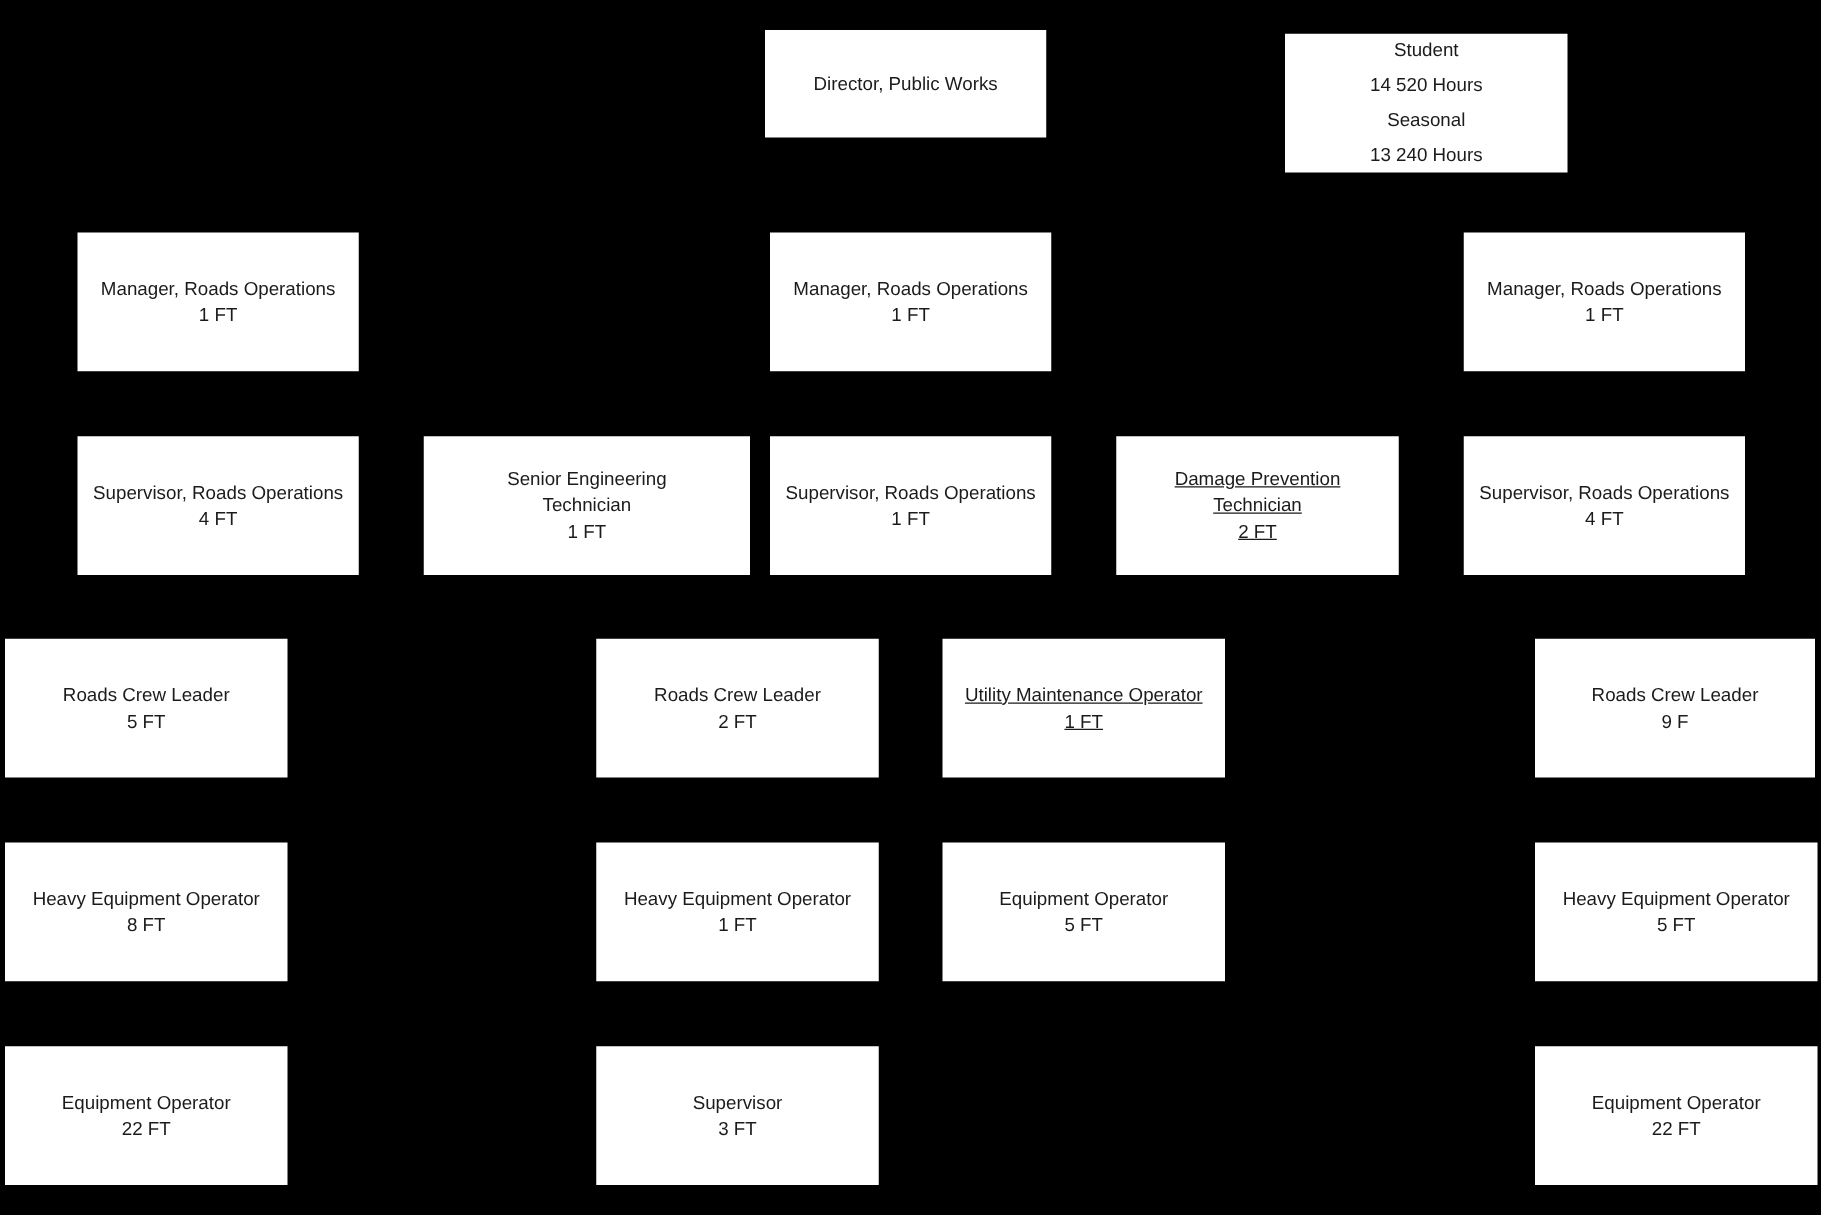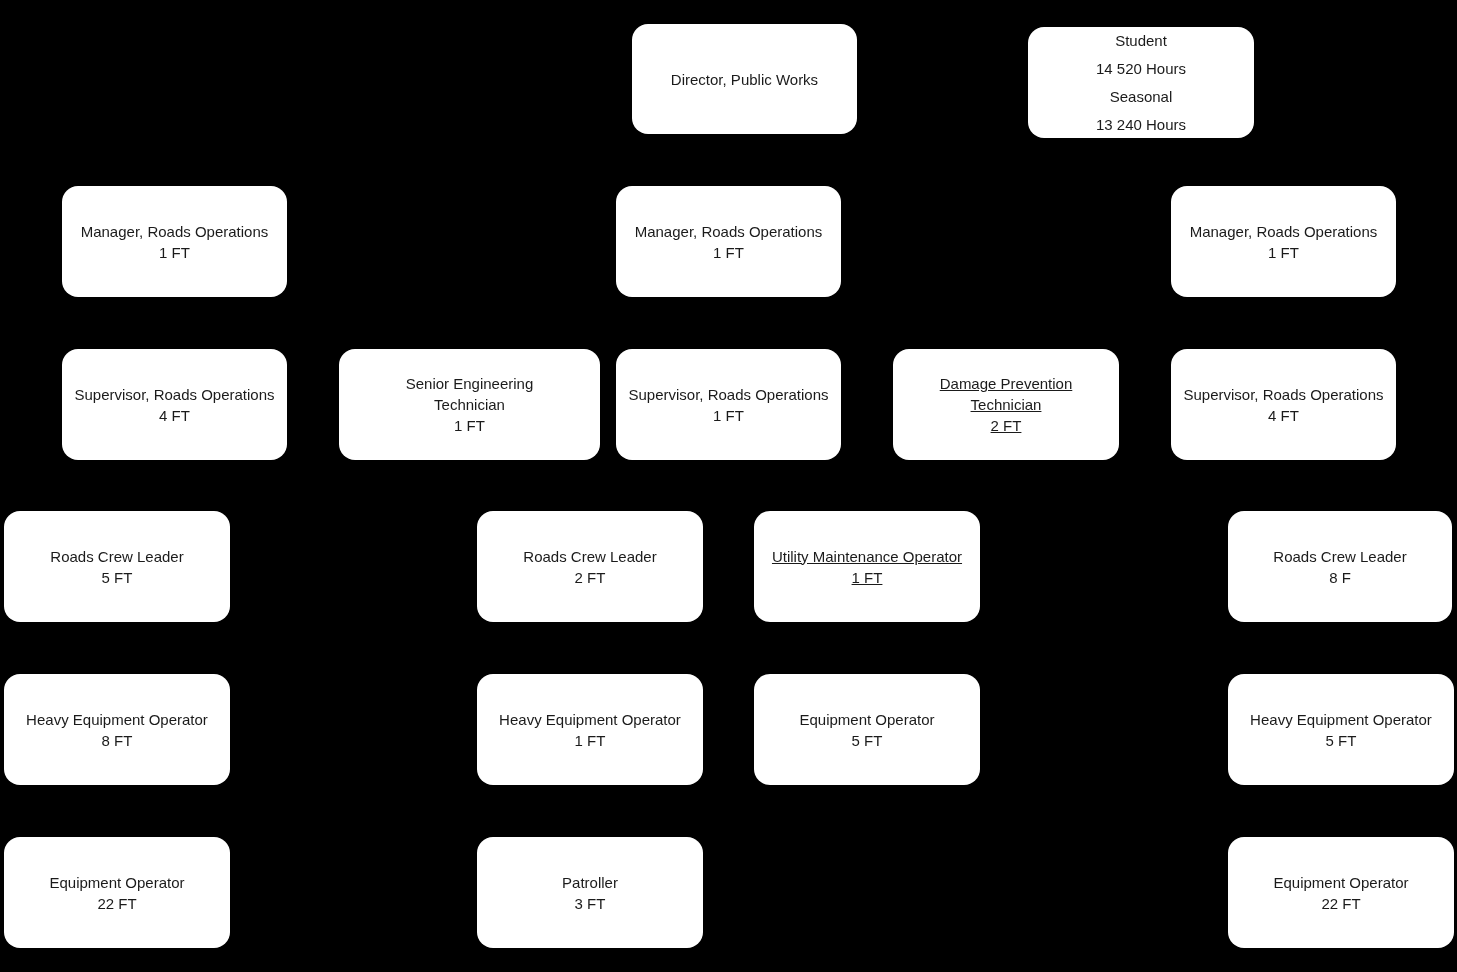--- a/index.html
+++ b/index.html
@@ -21,39 +21,38 @@
     color: #1b1b1b;
     display: flex;
     flex-direction: column;
     align-items: center;
     justify-content: center;
     text-align: center;
     font-size: 15px;
     overflow: hidden;
     box-sizing: border-box;
     padding: 2px;
-    border-radius: 16px;
   }
   .org-box .title {
     white-space: pre-line;
     line-height: 21px;
   }
   .org-box .count {
     line-height: 21px;
     margin-top: 0;
   }
   .org-box .count:empty { display: none; }
   .org-box.tall-lines .title { line-height: 28px; }
 </style>
 </head>
 <body>
 
 <div id="canvas">
 
-  <div class="org-box" style="left:632px; top:24px; width:225px; height:110px;">
+  <div class="org-box" style="left:612px; top:24px; width:225px; height:86px;">
     <div class="title">Director, Public Works</div>
 
   </div>
 
   <div class="org-box tall-lines" style="left:1028px; top:27px; width:226px; height:111px;">
     <div class="title">Student
 14 520 Hours
 Seasonal
 13 240 Hours</div>
 
@@ -111,21 +110,21 @@
     <div class="count">2 FT</div>
   </div>
 
   <div class="org-box" style="left:754px; top:511px; width:226px; height:111px;text-decoration:underline;">
     <div class="title">Utility Maintenance Operator</div>
     <div class="count">1 FT</div>
   </div>
 
   <div class="org-box" style="left:1228px; top:511px; width:224px; height:111px;">
     <div class="title">Roads Crew Leader</div>
-    <div class="count">8 F</div>
+    <div class="count">9 F</div>
   </div>
 
   <div class="org-box" style="left:4px; top:674px; width:226px; height:111px;">
     <div class="title">Heavy Equipment Operator</div>
     <div class="count">8 FT</div>
   </div>
 
   <div class="org-box" style="left:477px; top:674px; width:226px; height:111px;">
     <div class="title">Heavy Equipment Operator</div>
     <div class="count">1 FT</div>
@@ -140,21 +139,21 @@
     <div class="title">Heavy Equipment Operator</div>
     <div class="count">5 FT</div>
   </div>
 
   <div class="org-box" style="left:4px; top:837px; width:226px; height:111px;">
     <div class="title">Equipment Operator</div>
     <div class="count">22 FT</div>
   </div>
 
   <div class="org-box" style="left:477px; top:837px; width:226px; height:111px;">
-    <div class="title">Patroller</div>
+    <div class="title">Supervisor</div>
     <div class="count">3 FT</div>
   </div>
 
   <div class="org-box" style="left:1228px; top:837px; width:226px; height:111px;">
     <div class="title">Equipment Operator</div>
     <div class="count">22 FT</div>
   </div>
 
 </div>
 

